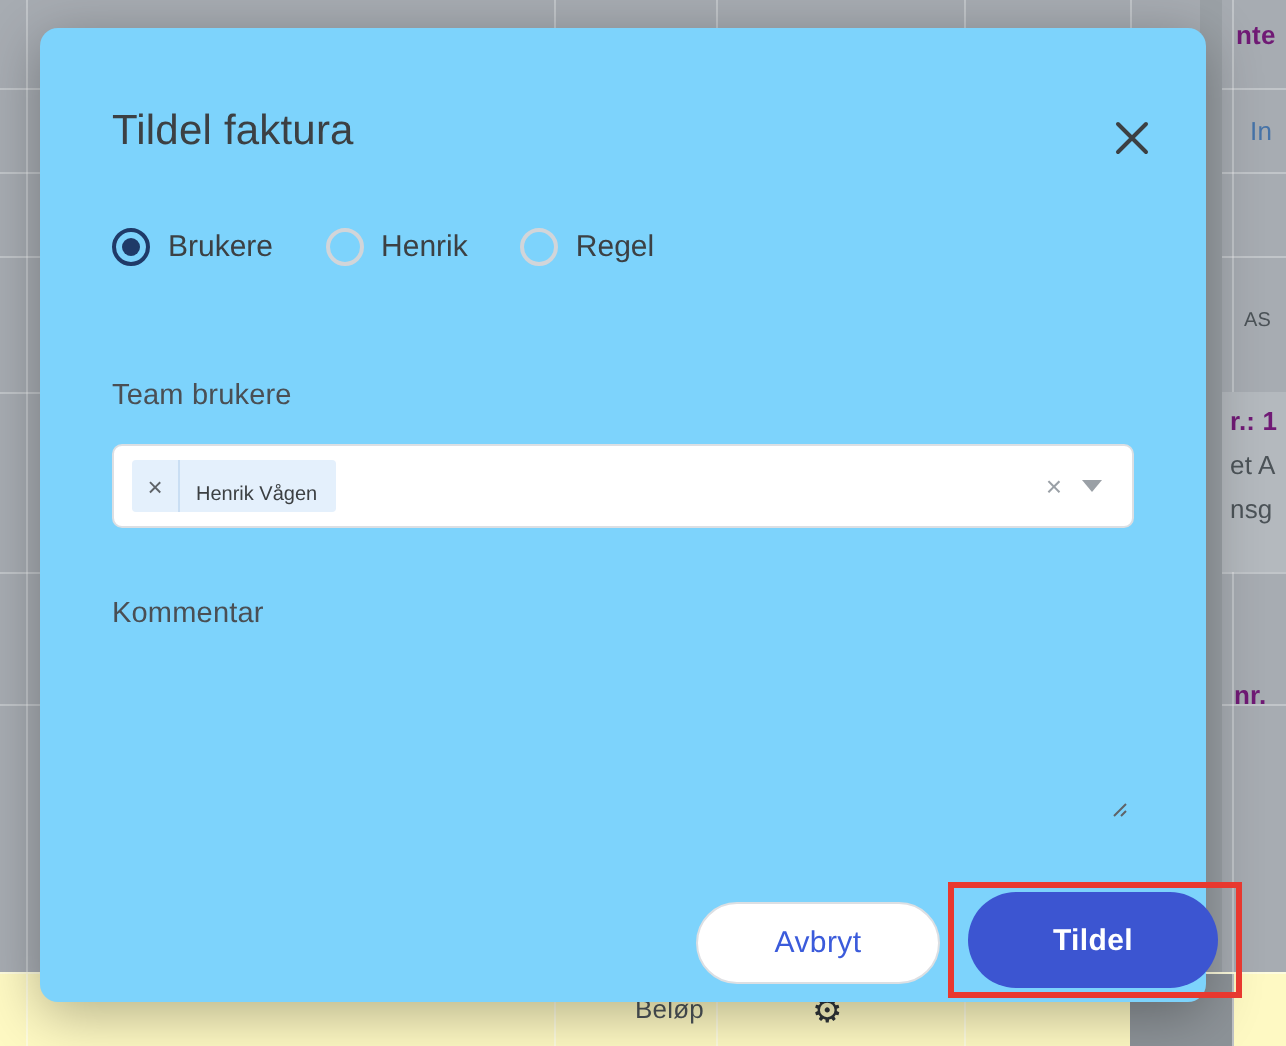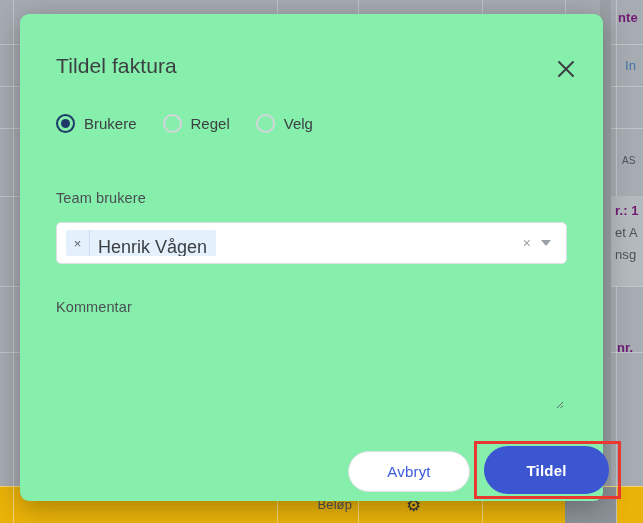--- a/index.html
+++ b/index.html
@@ -48,21 +48,21 @@
   }
   .bg-text.small { font-size: 10px; }
   .bg-text.bold  { font-weight: bold; color: #701a75; }
   .bg-text.blue  { color: #4673a8; }
   .bg-bottom-bar {
     position: absolute;
     left: 0;
     right: 0;
     bottom: 0;
     height: 36px;
-    background: #eab308;
+    background: #fef9c3;
     border-top: 1px solid rgba(255,255,255,0.45);
   }
   .bg-bottom-cell {
     position: absolute;
     top: 0;
     bottom: 0;
     border-right: 1px solid rgba(255,255,255,0.45);
   }
   .bg-gear {
     position: absolute;
@@ -75,21 +75,21 @@
     background: #8d9398;
   }
 
   
   #dialog {
     position: absolute;
     left: 20px;
     top: 14px;
     width: 583px;
     height: 487px;
-    background: #86efac;
+    background: #7dd3fc;
     border-radius: 9px;
     box-shadow: 0 6px 28px rgba(0,0,0,0.30);
     box-sizing: border-box;
   }
 
   .dialog-title {
     position: absolute;
     left: 36px;
     top: 40px;
     font-size: 21px;
@@ -195,21 +195,21 @@
     align-items: center;
     justify-content: center;
     font-size: 13px;
     color: #5f6368;
     border-right: 1px solid #c9def3;
     cursor: pointer;
     line-height: 1;
   }
   .chip-label {
     padding: 0 9px 0 8px;
-    font-size: 18px;
+    font-size: 10px;
     color: #3c4043;
     white-space: nowrap;
     margin-top: 8px;
   }
   .select-spacer { flex: 1 1 auto; }
   .select-clear {
     font-size: 14px;
     color: #9aa0a6;
     padding: 0 9px;
     cursor: pointer;
@@ -354,28 +354,28 @@
       <span class="radio-circle">
         <span class="radio-dot"></span>
       </span>
       <span class="radio-label">Brukere</span>
     </div>
 
     <div class="radio-opt">
       <span class="radio-circle">
         <span class="radio-dot"></span>
       </span>
-      <span class="radio-label">Regel</span>
+      <span class="radio-label">Henrik</span>
     </div>
 
     <div class="radio-opt">
       <span class="radio-circle">
         <span class="radio-dot"></span>
       </span>
-      <span class="radio-label">Velg</span>
+      <span class="radio-label">Regel</span>
     </div>
   </div>
 
   <div class="field-label" id="label-users">Team brukere</div>
 
   <div class="select-control">
     <span class="chip">
       <span class="chip-remove">×</span>
       <span class="chip-label">Henrik Vågen</span>
     </span>

